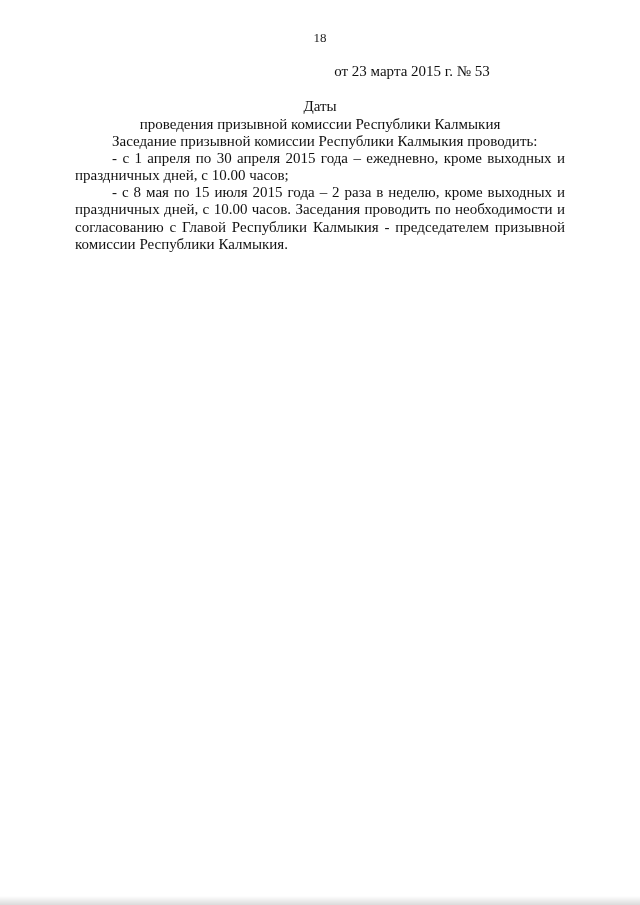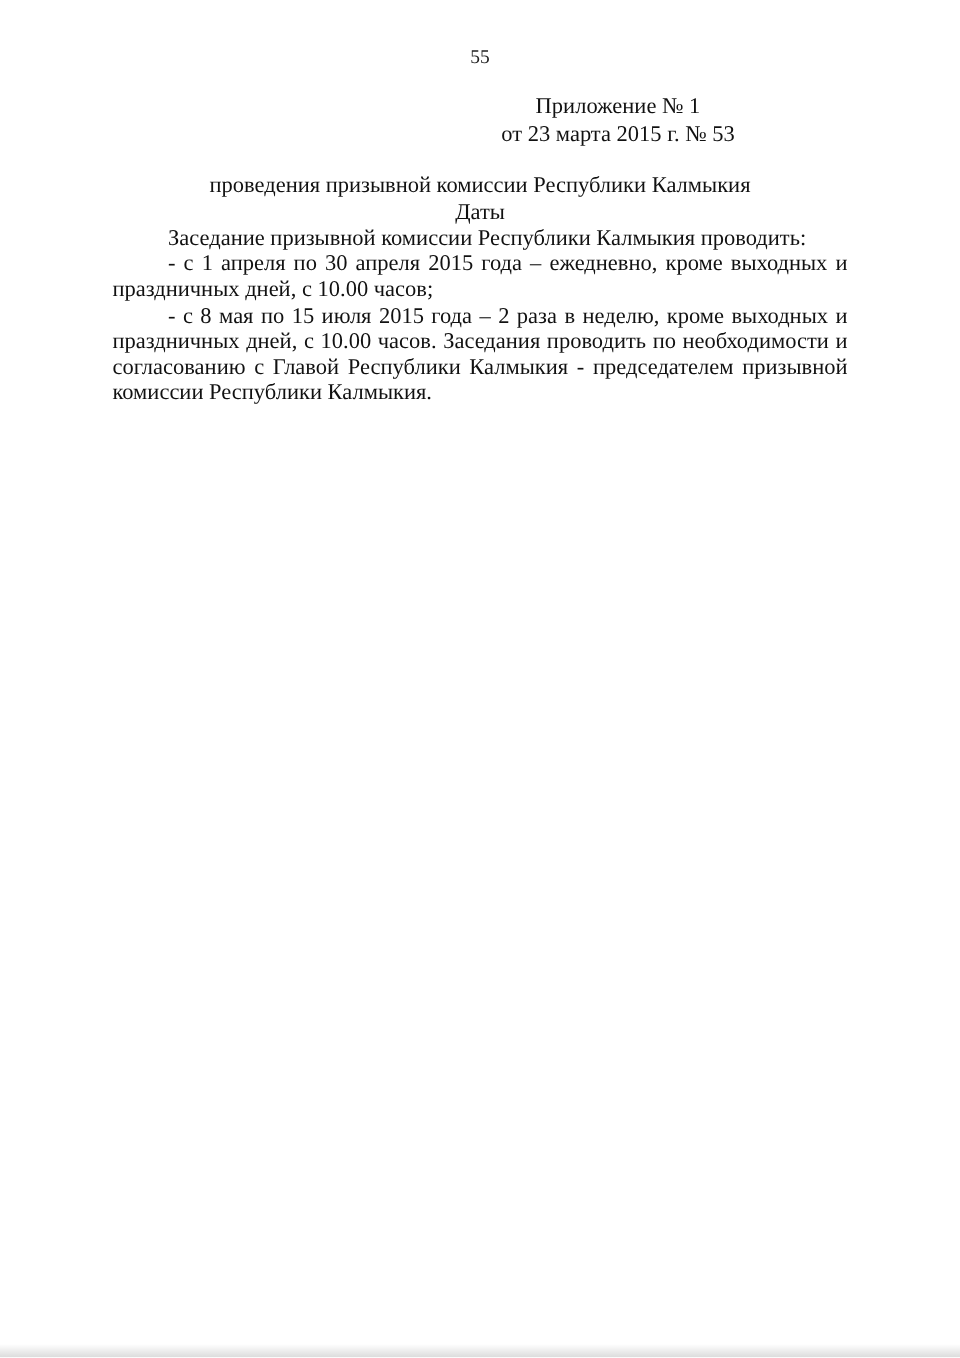--- a/index.html
+++ b/index.html
@@ -55,30 +55,29 @@
   .body-text p {
     margin: 0;
     text-indent: 37px;
   }
 </style>
 </head>
 <body>
 
 <div class="page">
 
-  <div class="page-number">55</div>
+  <div class="page-number">18</div>
 
   <div class="appendix">
-    <div>Приложение № 1</div>
     <div>от 23 марта 2015 г. № 53</div>
   </div>
 
   <div class="doc-title">
+    <div>Даты</div>
     <div>проведения призывной комиссии Республики Калмыкия</div>
-    <div>Даты</div>
   </div>
 
   <div class="body-text">
     <p>Заседание призывной комиссии Республики Калмыкия проводить:</p>
     <p>- с 1 апреля по 30 апреля 2015 года – ежедневно, кроме выходных и праздничных дней, с 10.00 часов;</p>
     <p>- с 8 мая по 15 июля 2015 года – 2 раза в неделю, кроме выходных и праздничных дней, с 10.00 часов. Заседания проводить по необходимости и согласованию с Главой Республики Калмыкия - председателем призывной комиссии Республики Калмыкия.</p>
   </div>
 
 </div>
 

